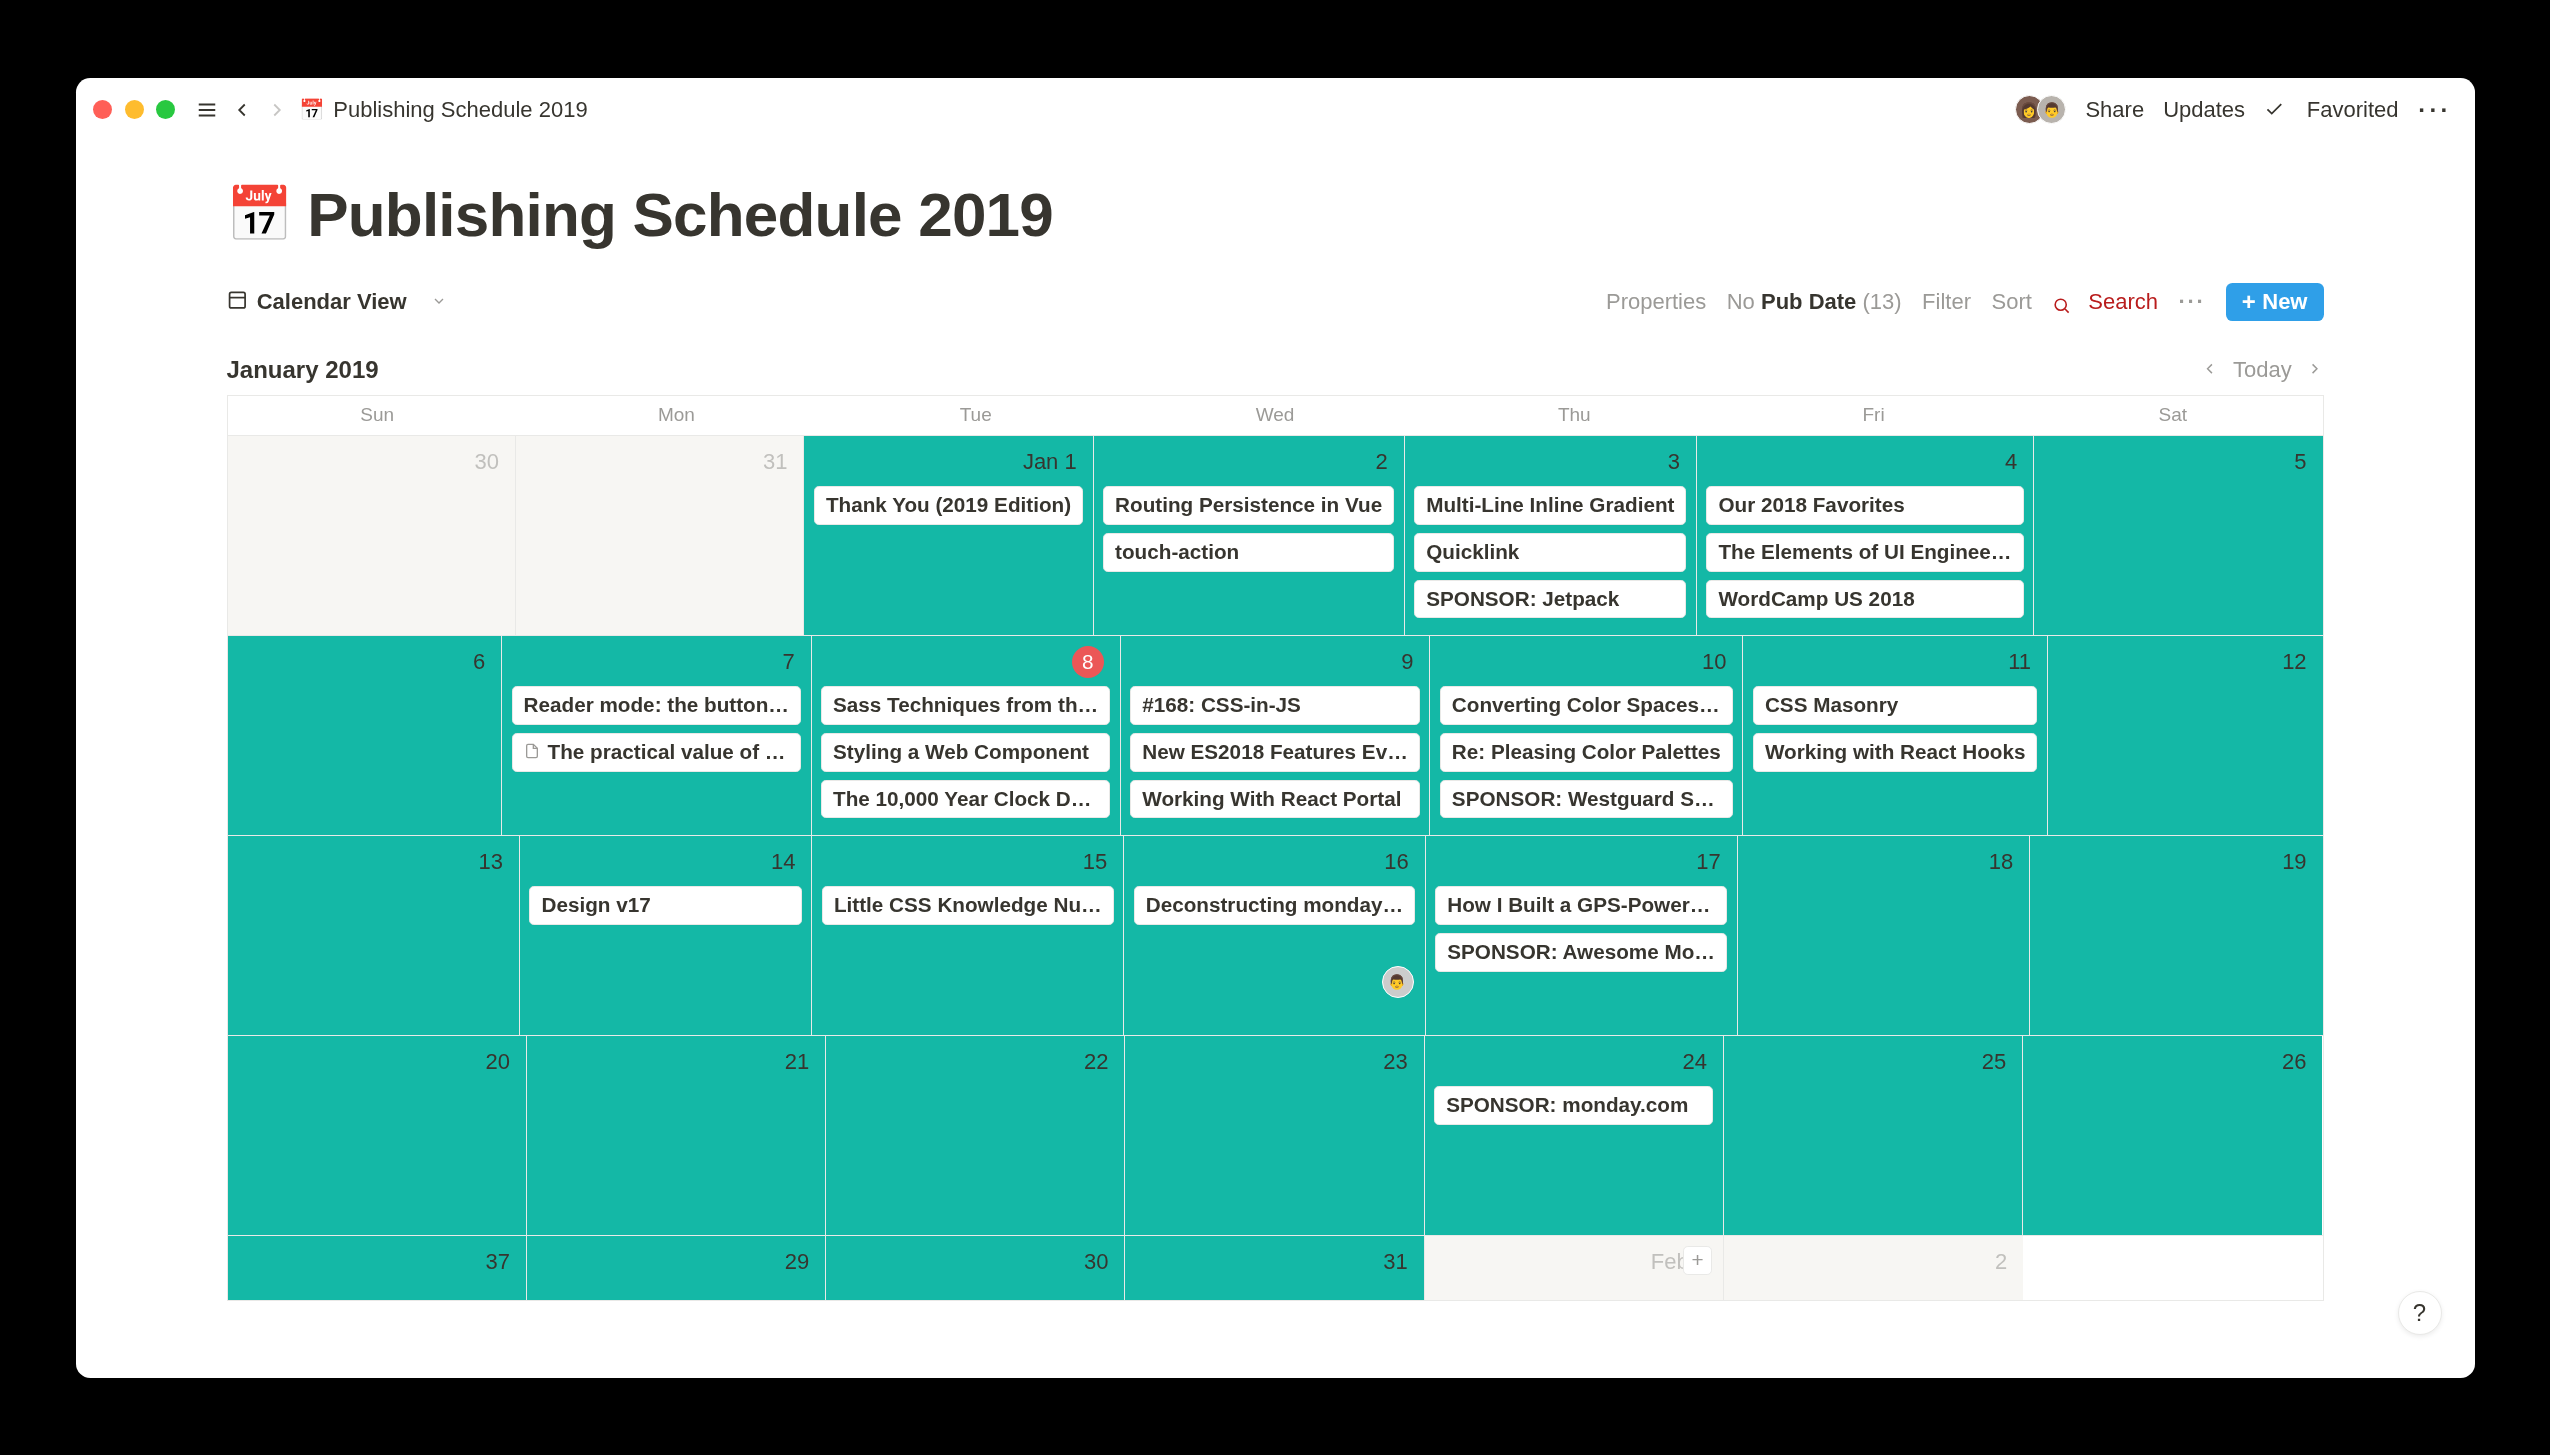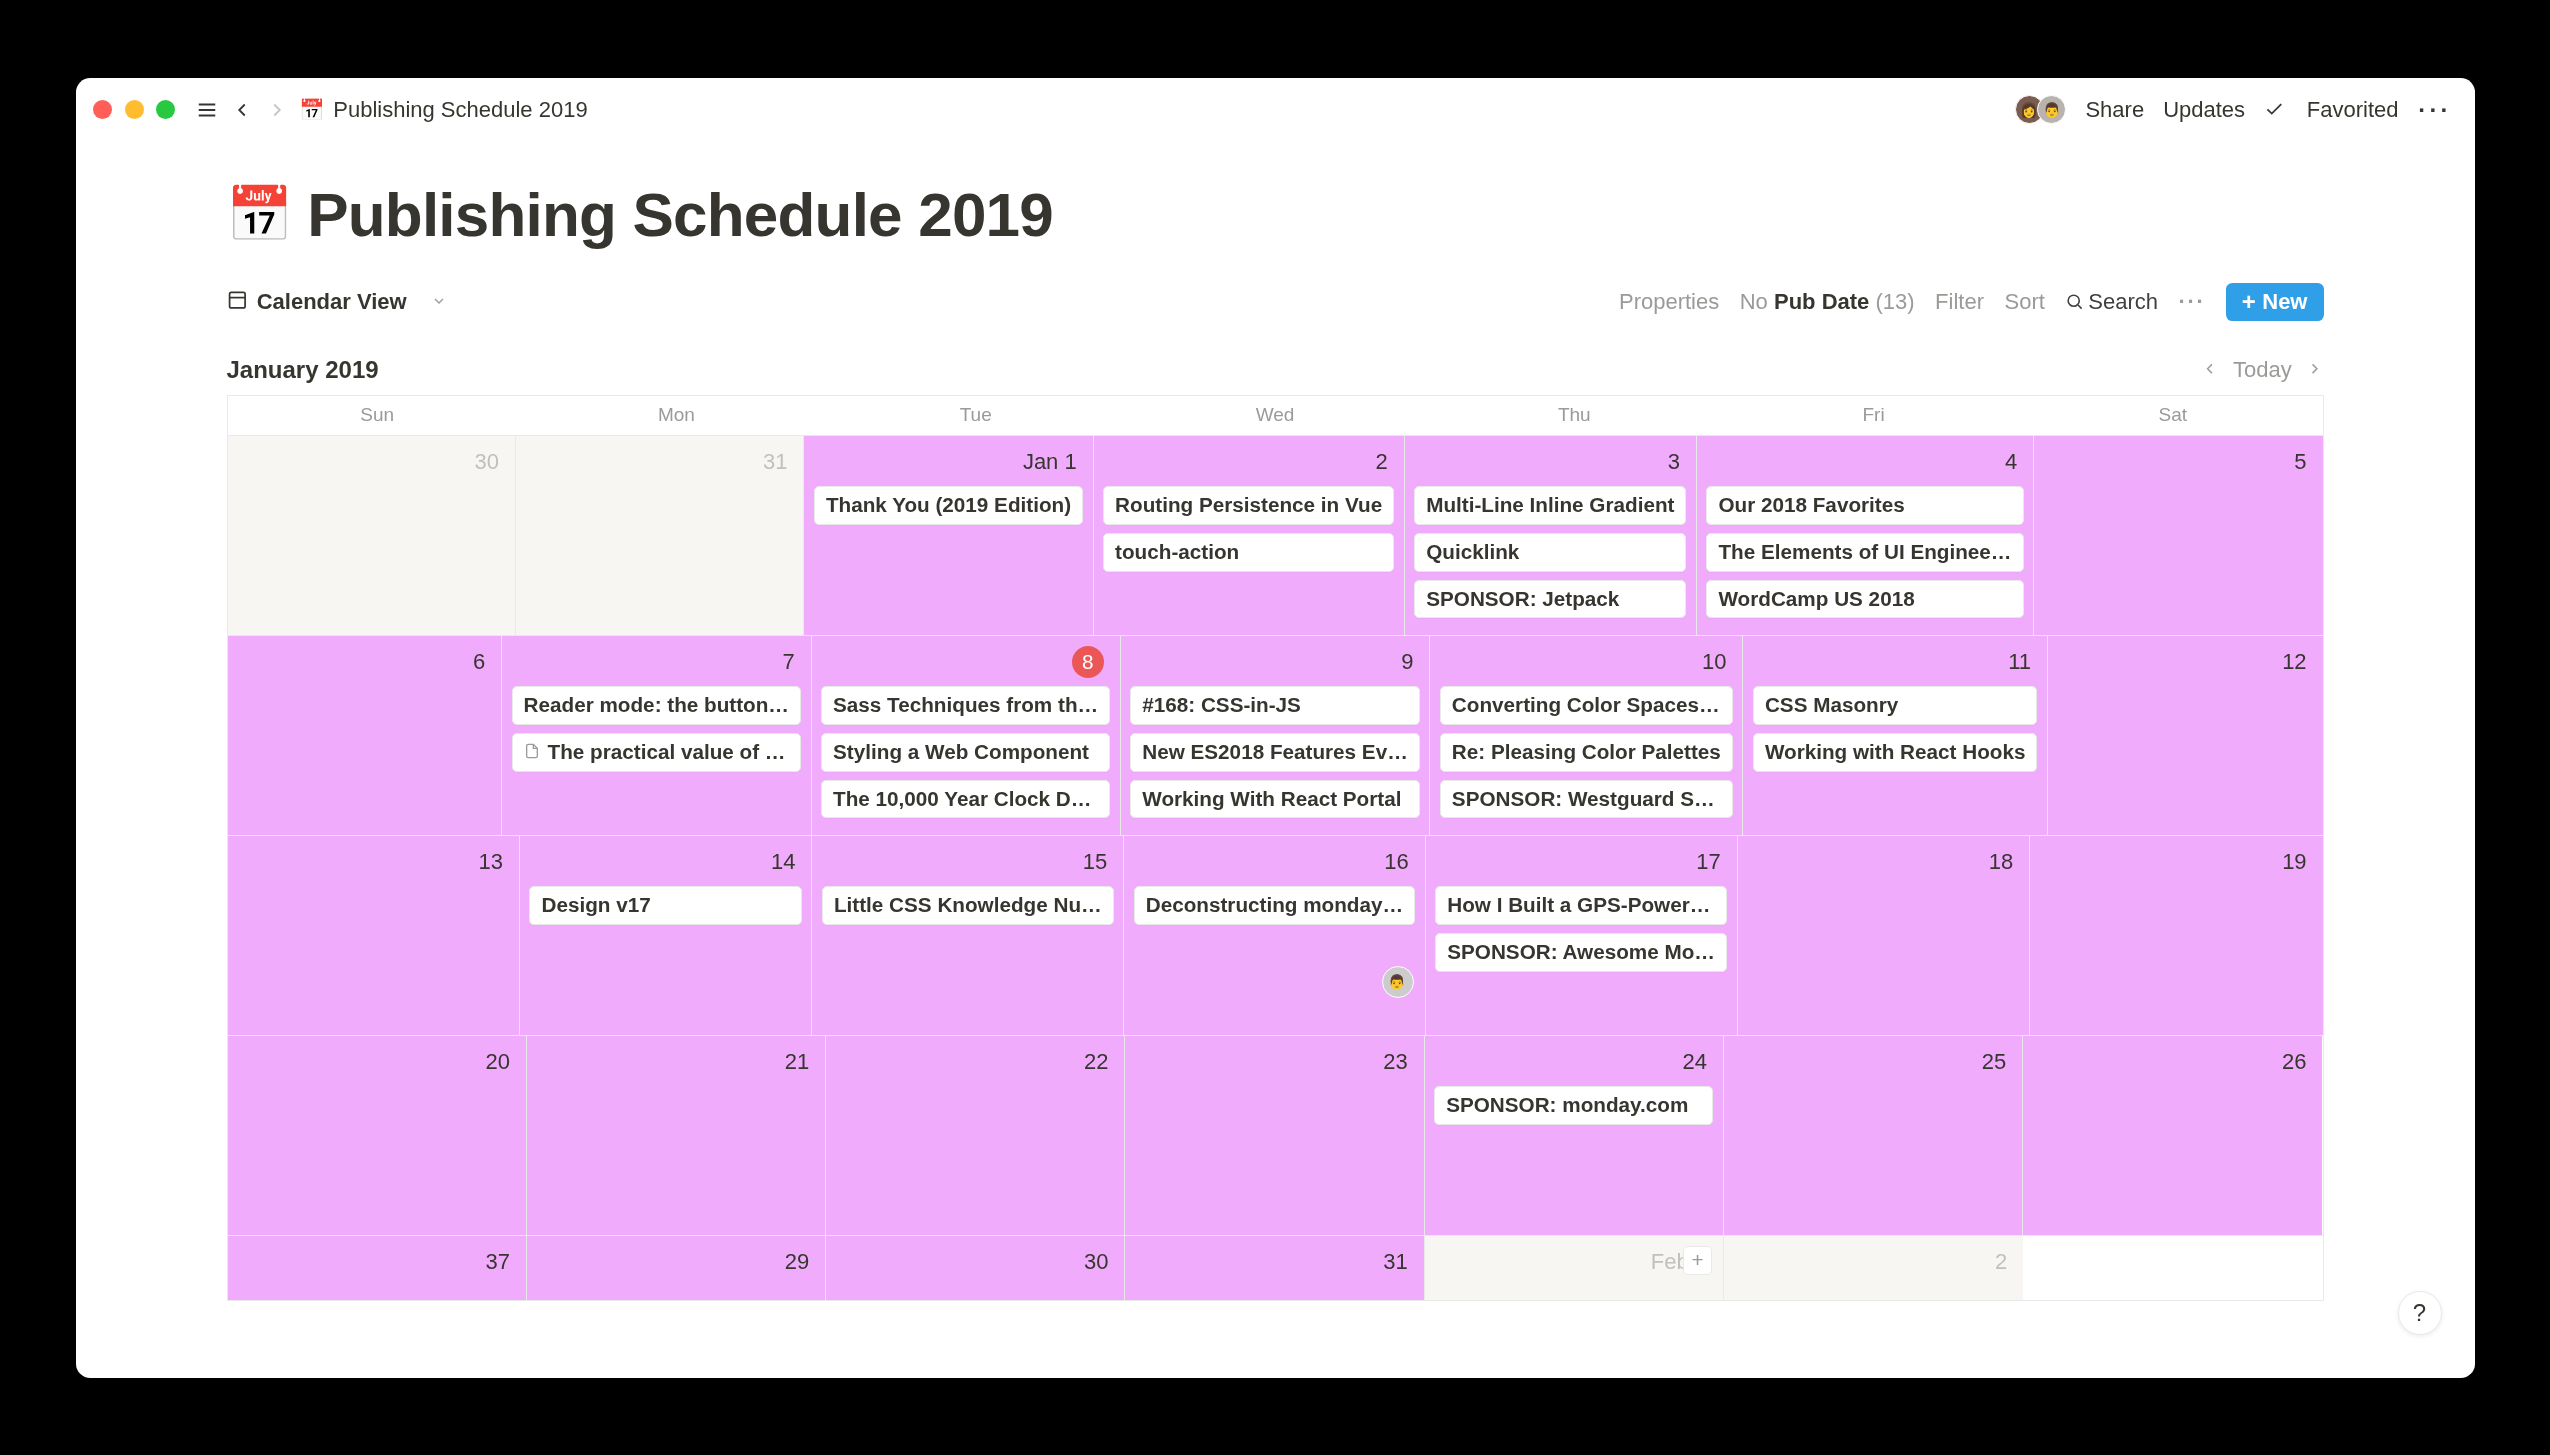--- a/index.html
+++ b/index.html
@@ -89,21 +89,21 @@
 }
 .view-select {
   display:flex; align-items:center; gap:24px; font-weight:600;
 }
 .view-select .chev { color:#9b9a97; }
 .view-bar .spacer { flex:1; }
 .vb-link { color:#9b9a97; cursor:pointer; }
 .vb-pub { color:#9b9a97; }
 .vb-pub b { color:#37352f; font-weight:600; }
 .vb-pub .cnt { color:#9b9a97; }
-.vb-search { display:flex; align-items:center; gap:4px; color:#404040; }
+.vb-search { display:flex; align-items:flex-end; gap:17px; color:#b91c1c; }
 .vb-more { color:#9b9a97; letter-spacing:1.6px; font-weight:700; }
 .new-btn {
   background:#2f9fe8; color:#fff;
   display:flex; align-items:center; gap:6.4px;
   padding:6.4px 16px; border-radius:6.4px;
   font-weight:600; font-size:22px;
 }
 .new-btn .plus { font-size:24px; line-height:1; }
 
 
@@ -129,21 +129,21 @@
 .weeks { }
 .week {
   display:grid; grid-template-columns: repeat(7, 1fr);
   border-top:0.8px solid #e9e9e7;
 }
 .day {
   border-right:0.8px solid #e9e9e7;
   min-height: 199px;
   padding: 9.5px 9.5px 12.7px 9.5px;
   position:relative;
-  background:#f0abfc;
+  background:#14b8a6;
 }
 .week.lastweek .day { min-height: 64px; }
 .day:last-child { border-right:0; }
 .day.off { background:#f7f6f3; color:#c1c0bd; }
 .day .num {
   text-align:right; font-size:22px; color:#37352f; padding-right:6.4px;
   margin-bottom:8px; height:32px; line-height:32px;
 }
 .day.off .num { color:#c1c0bd; }
 .day .num.badge {

